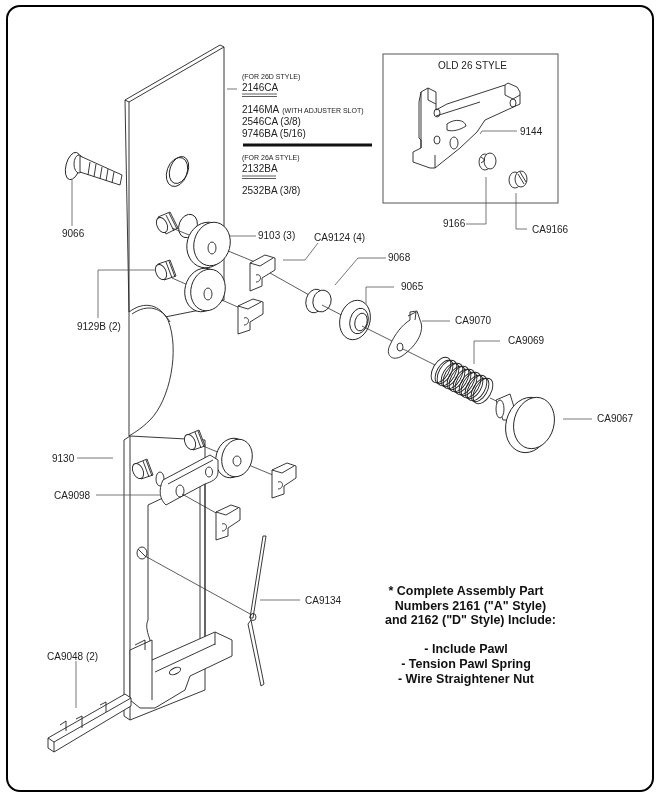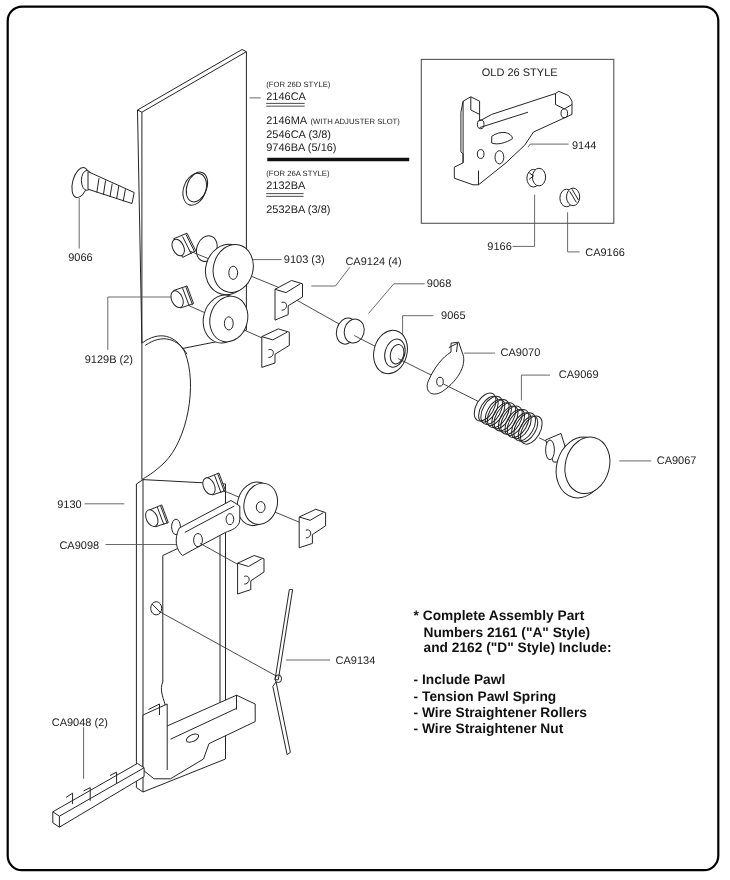--- a/index.html
+++ b/index.html
@@ -5,21 +5,21 @@
   html, body { margin: 0; padding: 0; background: #ffffff; }
   body { width: 664px; height: 800px; position: relative; overflow: hidden; font-family: "Liberation Sans", sans-serif; }
   .frame { position: absolute; left: 6px; top: 5px; width: 648px; height: 787px; border: 2.5px solid #000; border-radius: 14px; box-sizing: border-box; }
   svg.drawing { position: absolute; left: 0; top: 0; }
   .lbl { font-family: "Liberation Sans", sans-serif; font-size: 10px; fill: #222; }
   .lbl-small { font-family: "Liberation Sans", sans-serif; font-size: 7px; fill: #222; }
   .ln { stroke: #333; stroke-width: 0.8; fill: none; }
   .part { stroke: #222; stroke-width: 0.9; fill: #fff; }
   .partnf { stroke: #222; stroke-width: 0.9; fill: none; }
   .leader { stroke: #555; stroke-width: 0.8; fill: none; }
-  .note { position: absolute; left: 376px; top: 553px; font-family: "Liberation Sans", sans-serif; font-weight: bold; font-size: 12.5px; color: #111; line-height: 14.7px; }
+  .note { position: absolute; left: 376px; top: 584px; font-family: "Liberation Sans", sans-serif; font-weight: bold; font-size: 12.5px; color: #111; line-height: 14.7px; text-align: center; }
   .note .indent { padding-left: 9px; }
   .note .gap { height: 14px; }
 </style>
 </head>
 <body>
 
 <div class="frame"></div>
 
 <svg class="drawing" width="664" height="800" viewBox="0 0 664 800">
 
@@ -280,15 +280,14 @@
   </g>
 </svg>
 
 <div class="note">
   <div>* Complete Assembly Part</div>
   <div class="indent">Numbers 2161 ("A" Style)</div>
   <div class="indent">and 2162 ("D" Style) Include:</div>
   <div class="gap"></div>
   <div>- Include Pawl</div>
   <div>- Tension Pawl Spring</div>
-  <div>- Wire Straightener Rollers</div>
   <div>- Wire Straightener Nut</div>
 </div>
 
 </body></html>

